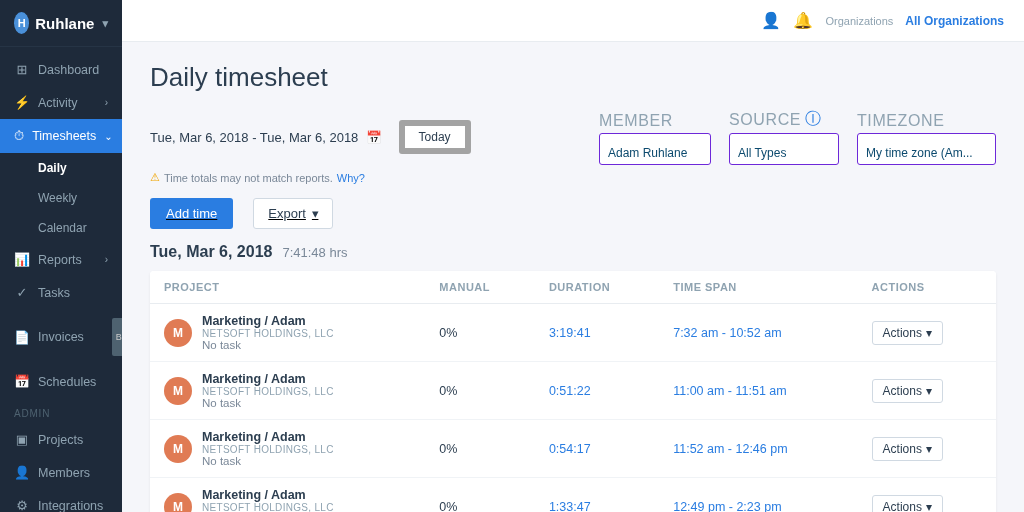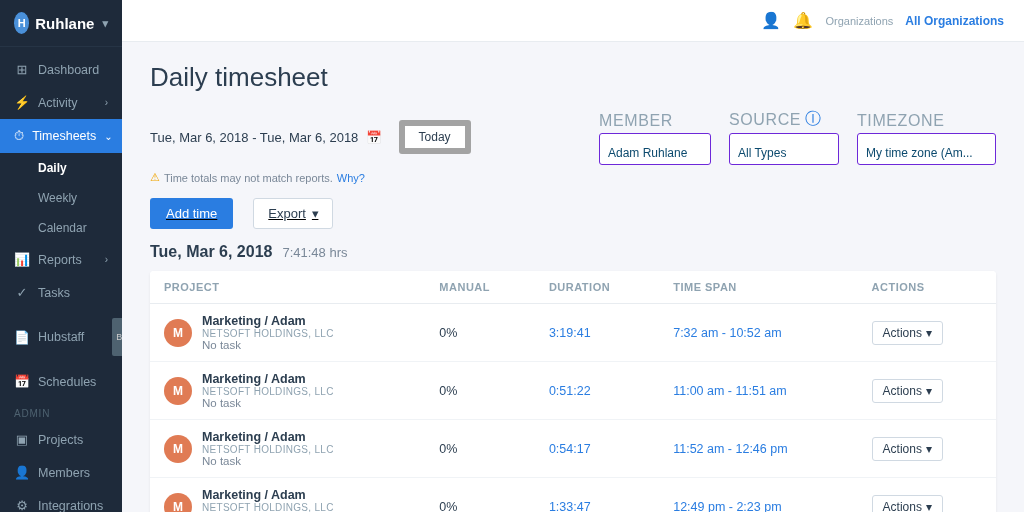--- a/index.html
+++ b/index.html
@@ -303,21 +303,21 @@
       <span class="nav-icon">📊</span>
       <span>Reports</span>
       <span class="chevron">›</span>
     </div>
     <div class="nav-item">
       <span class="nav-icon">✓</span>
       <span>Tasks</span>
     </div>
     <div class="nav-item">
       <span class="nav-icon">📄</span>
-      <span>Hubstaff</span>
+      <span>Invoices</span>
       <span style="font-size:9px;background:#4e6270;color:#ccc;padding:14px 4px;border-radius:2px;margin-left:20px;">BETA</span>
     </div>
     <div class="nav-item">
       <span class="nav-icon">📅</span>
       <span>Schedules</span>
     </div>
 
     <div class="sidebar-section-label">ADMIN</div>
 
     <div class="nav-item">

